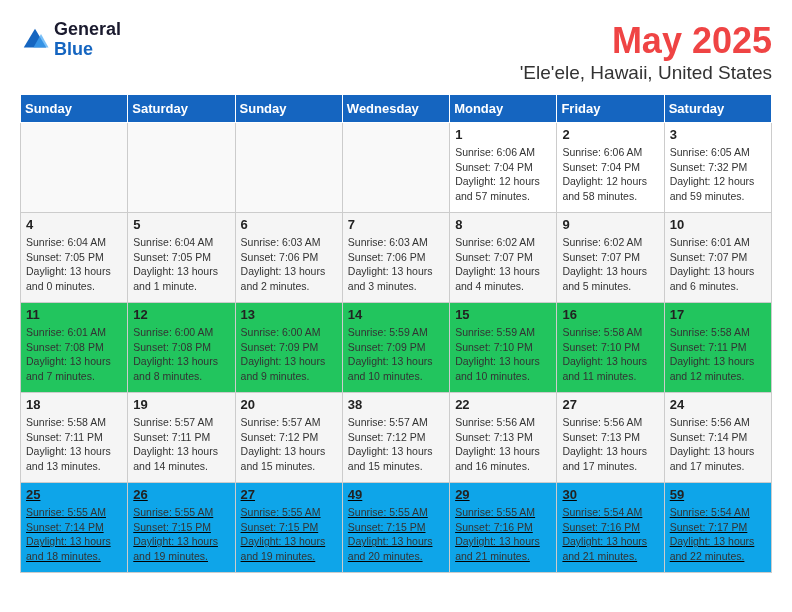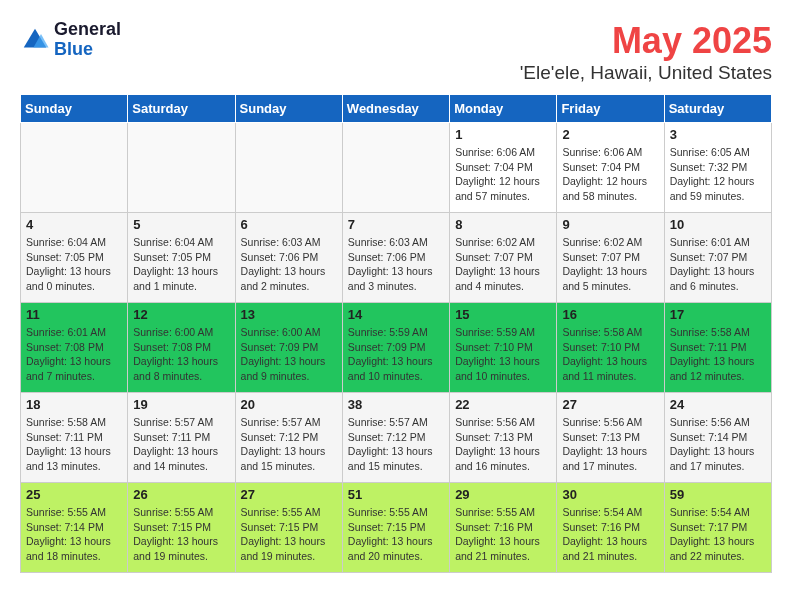--- a/index.html
+++ b/index.html
@@ -287,21 +287,21 @@
 and 17 minutes.</div>
         </td>
         <td>
           <div class="day-number">24</div>
           <div class="day-info" style="white-space: pre-line;">Sunrise: 5:56 AM
 Sunset: 7:14 PM
 Daylight: 13 hours
 and 17 minutes.</div>
         </td>
       </tr>
-      <tr style="background: #bef264;">
+      <tr style="background: #0ea5e9; text-decoration: underline;">
         <td>
           <div class="day-number">25</div>
           <div class="day-info" style="white-space: pre-line;">Sunrise: 5:55 AM
 Sunset: 7:14 PM
 Daylight: 13 hours
 and 18 minutes.</div>
         </td>
         <td>
           <div class="day-number">26</div>
           <div class="day-info" style="white-space: pre-line;">Sunrise: 5:55 AM
@@ -310,21 +310,21 @@
 and 19 minutes.</div>
         </td>
         <td>
           <div class="day-number">27</div>
           <div class="day-info" style="white-space: pre-line;">Sunrise: 5:55 AM
 Sunset: 7:15 PM
 Daylight: 13 hours
 and 19 minutes.</div>
         </td>
         <td>
-          <div class="day-number">51</div>
+          <div class="day-number">49</div>
           <div class="day-info" style="white-space: pre-line;">Sunrise: 5:55 AM
 Sunset: 7:15 PM
 Daylight: 13 hours
 and 20 minutes.</div>
         </td>
         <td>
           <div class="day-number">29</div>
           <div class="day-info" style="white-space: pre-line;">Sunrise: 5:55 AM
 Sunset: 7:16 PM
 Daylight: 13 hours

